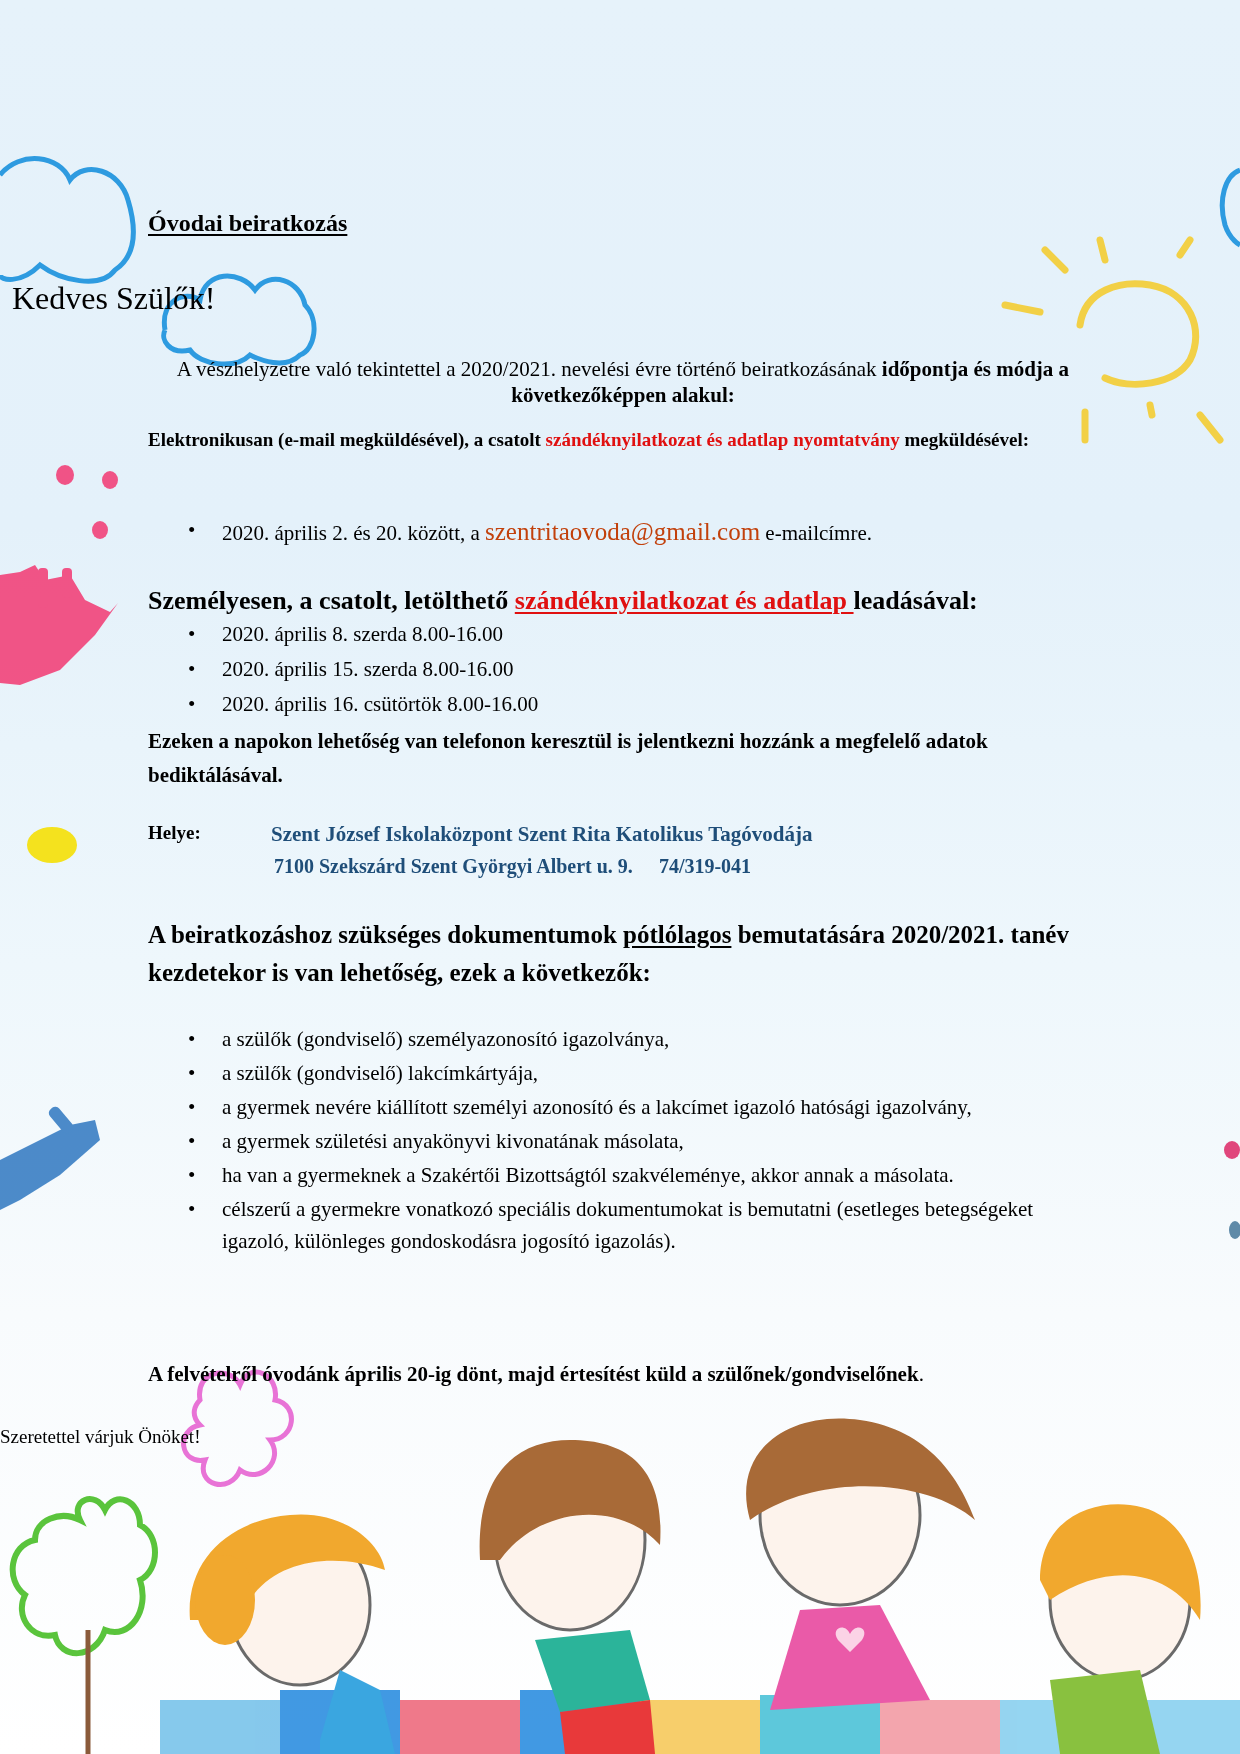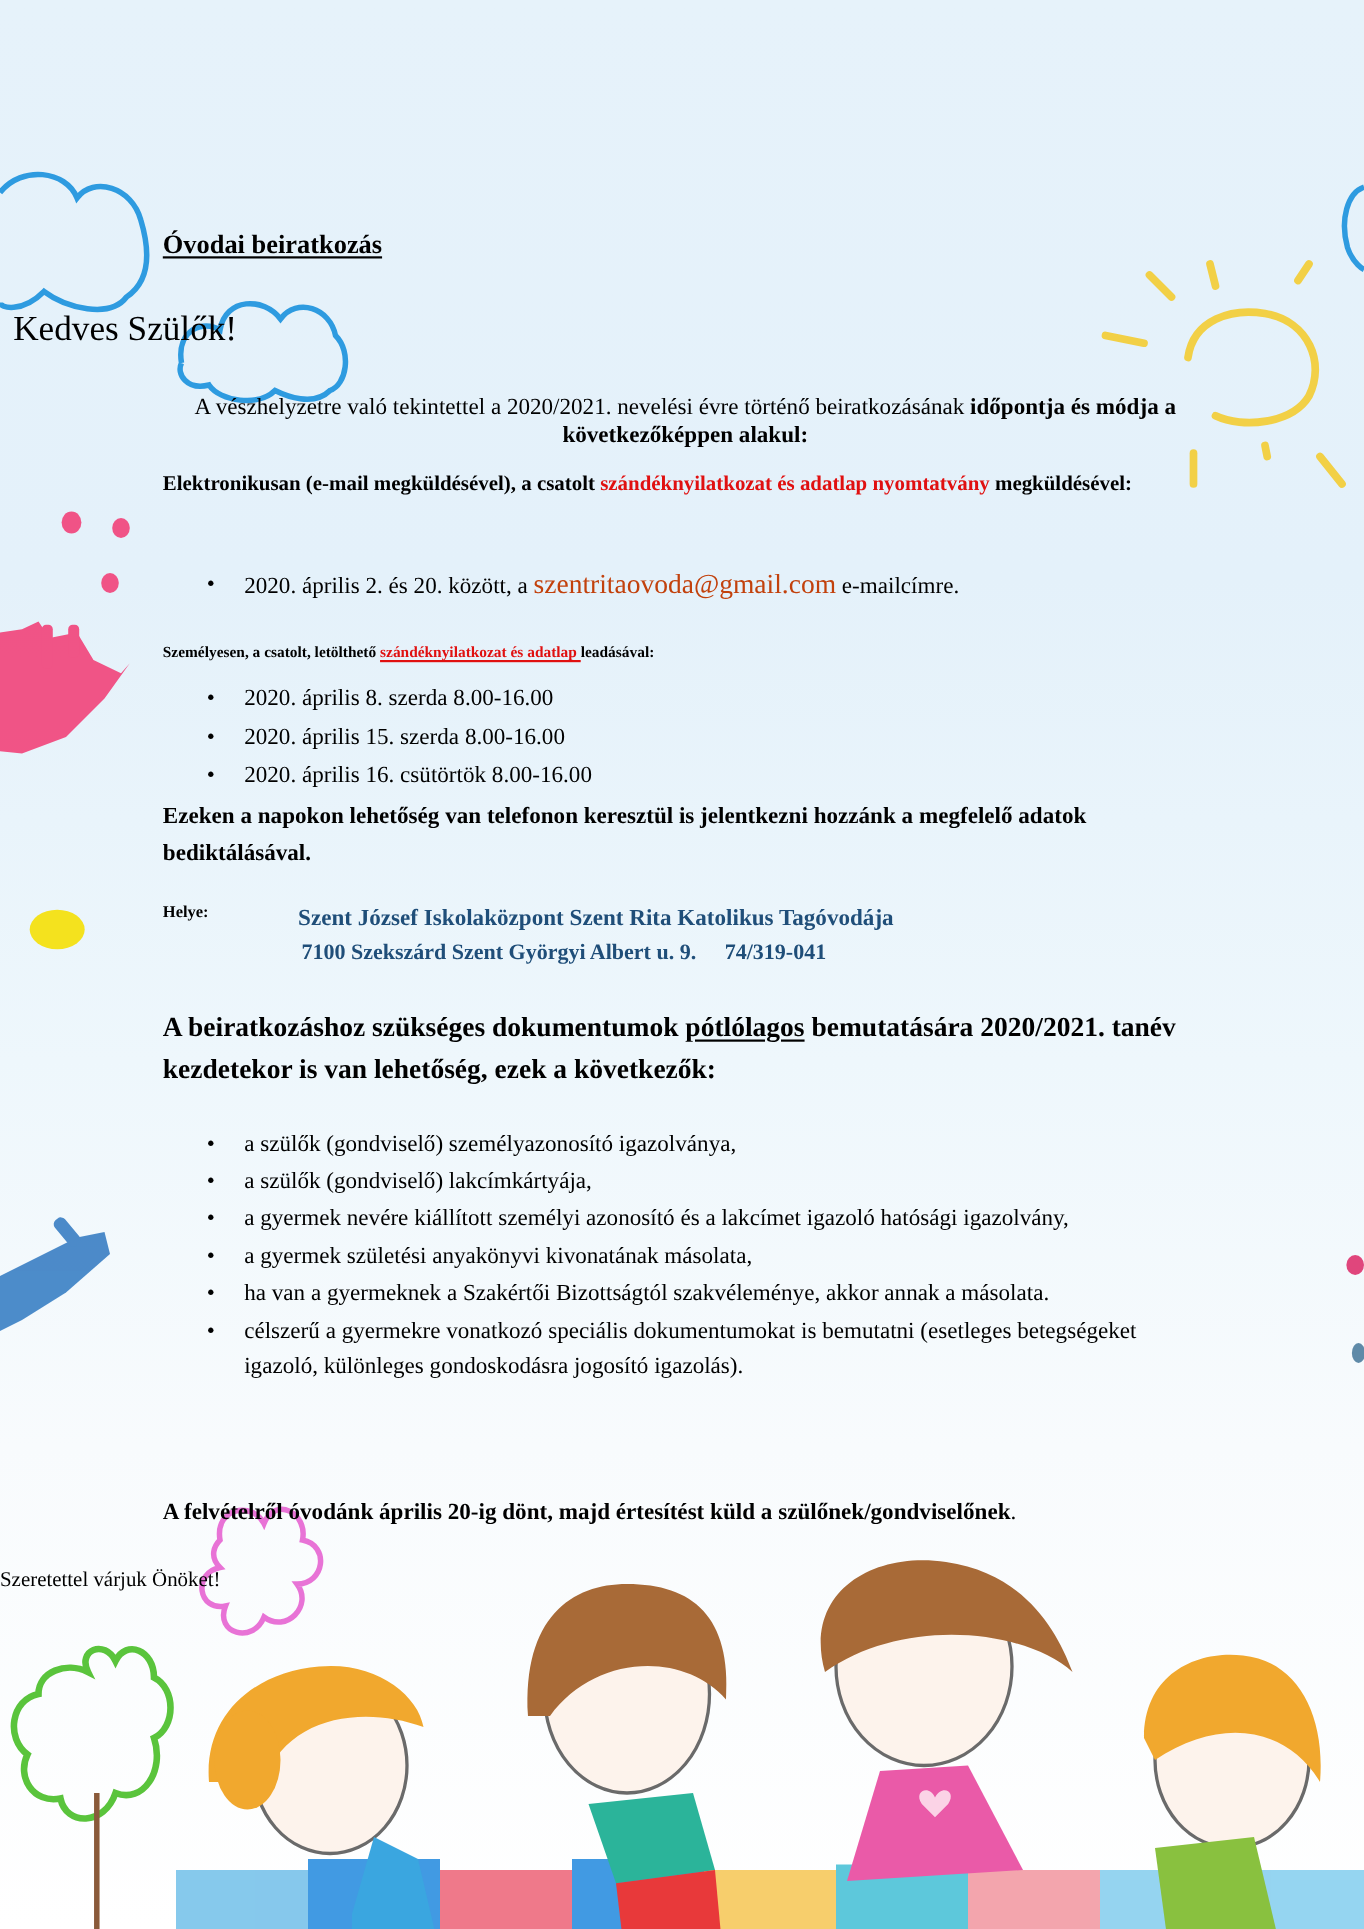--- a/index.html
+++ b/index.html
@@ -15,27 +15,27 @@
 
   .title-small { left: 148px; top: 210px; font-size: 24px; font-weight: bold; text-decoration: underline; text-decoration-thickness: 2px; text-underline-offset: 3px; }
   .greeting { left: 12px; width: 1240px; top: 280px; font-size: 32px; }
   .intro { left: 148px; top: 356px; width: 950px; font-size: 21px; line-height: 26px; white-space: normal; text-align: center; }
   .elec { left: 148px; top: 410px; width: 950px; font-size: 19px; line-height: 26px; font-weight: bold; white-space: normal; margin-top: 17px; }
   .red { color: #e01010; }
   .email-bullet { left: 192px; top: 518px; font-size: 21px; }
   .email-bullet .bullet { position: absolute; left: -4px; top: 0; }
   .bl-text { position: relative; left: 30px; }
   .email { color: #c2410c; font-size: 25px; }
-  .personal { left: 148px; top: 586px; font-size: 14px; font-weight: bold; }
+  .personal { left: 148px; top: 586px; font-size: 26px; font-weight: bold; }
   .personal .u { text-decoration: underline; text-decoration-thickness: 2px; text-underline-offset: 3px; }
   ul.dates { position: absolute; left: 148px; top: 617px; margin: 0; padding: 0; list-style: none; font-size: 21px; }
   ul.dates li { height: 35px; line-height: 35px; position: relative; padding-left: 74px; }
   ul.dates li .bullet, ul.docs li .bullet { position: absolute; left: 40px; }
   .phone { left: 148px; top: 724px; width: 950px; font-size: 21px; line-height: 34px; font-weight: bold; white-space: normal; }
-  .place-label { left: 148px; top: 822px; font-size: 15px; font-weight: bold; }
+  .place-label { left: 148px; top: 822px; font-size: 19px; font-weight: bold; }
   .place-name { left: 271px; top: 822px; font-size: 21px; font-weight: bold; color: #1f4e79; }
   .place-addr { left: 274px; top: 855px; font-size: 20px; font-weight: bold; color: #1f4e79; }
   .docs-heading { left: 148px; top: 916px; width: 960px; font-size: 25px; line-height: 38px; font-weight: bold; white-space: normal; }
   .docs-heading .u { text-decoration: underline; text-decoration-thickness: 2px; text-underline-offset: 3px; }
   ul.docs { position: absolute; left: 148px; top: 1023px; width: 900px; margin: 0; padding: 0; list-style: none; font-size: 21px; }
   ul.docs li { position: relative; padding-left: 74px; line-height: 32px; margin-bottom: 2px; }
   .decision { left: 148px; top: 1362px; font-size: 21px; font-weight: bold; }
   .closing { left: 0; width: 1240px; top: 1426px; font-size: 19px; font-weight: normal; }
 </style>
 </head>

